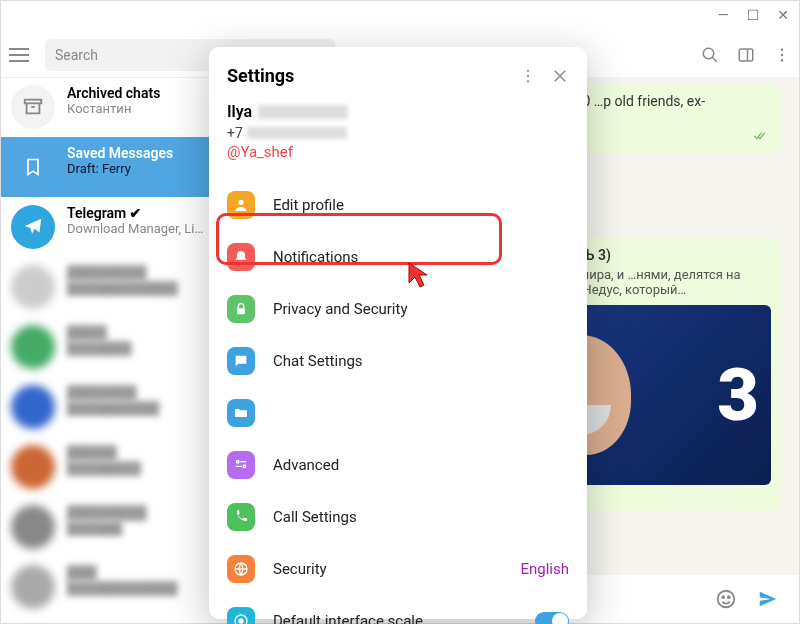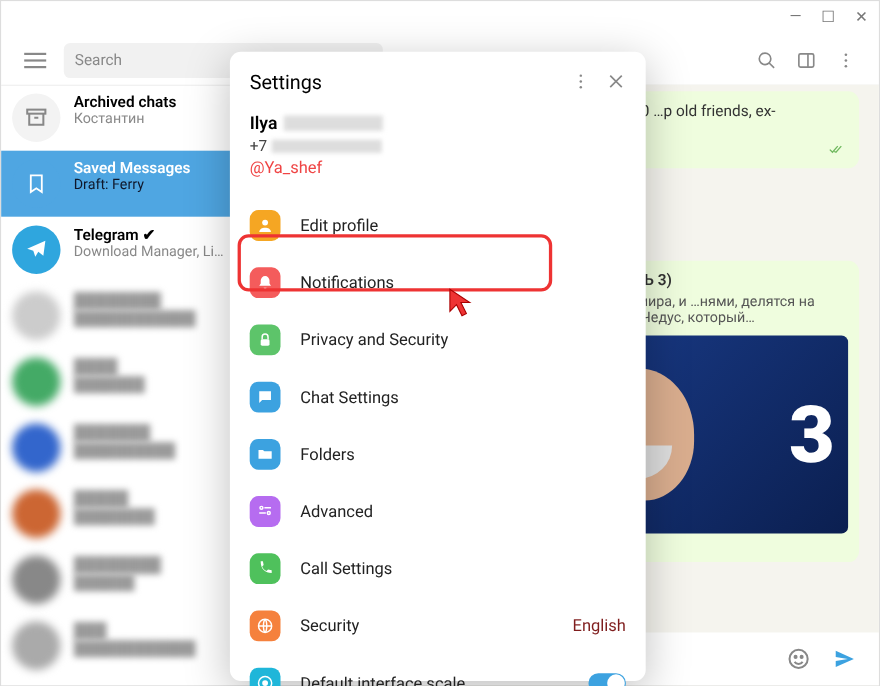--- a/index.html
+++ b/index.html
@@ -1,18 +1,18 @@
 <!DOCTYPE html>
 <html><head>
 <meta charset="utf-8">
 <style>
 html,body{margin:0;padding:0;width:800px;height:624px;font-family:-apple-system,BlinkMacSystemFont,"Segoe UI",Roboto,sans-serif;background:#fff;overflow:hidden;color:#000;}
 .win{position:relative;width:800px;height:624px;border:1px solid #ddd;box-sizing:border-box;}
 .winctl{position:absolute;top:6px;right:10px;display:flex;gap:18px;color:#777;font-size:14px}
-.mainbar{position:absolute;top:32px;left:0;right:0;height:44px;display:flex;align-items:center;padding:0 21px;border-bottom:1px solid #eee}
+.mainbar{position:absolute;top:32px;left:0;right:0;height:44px;display:flex;align-items:center;padding:0 8px;border-bottom:1px solid #eee}
 .burger{width:20px;cursor:pointer;display:flex;flex-direction:column;gap:4px}
 .burger span{height:2px;background:#888}
 .search{flex:0 0 270px;margin-left:16px;background:#f1f1f1;border-radius:6px;height:32px;display:flex;align-items:center;padding:0 10px;color:#888;font-size:14px}
 .hd-spacer{flex:1}
 .hd-ic{width:18px;height:18px;margin-left:18px;color:#888;cursor:pointer}
 .left{position:absolute;top:76px;left:0;width:320px;bottom:0;overflow:hidden}
 .row{display:flex;align-items:flex-start;padding:8px 10px}
 .row.sel{background:#4fa6e2;color:#fff}
 .row.sel .sub{color:#0f172a}
 .ava{width:44px;height:44px;border-radius:50%;flex:0 0 44px;display:flex;align-items:center;justify-content:center;color:#fff;font-size:15px}
@@ -30,36 +30,36 @@
 .card .body{color:#555;font-size:13px;margin-top:4px}
 .thumb{margin-top:8px;width:100%;height:180px;background:linear-gradient(135deg,#1a3c8a,#0b1f50);border-radius:6px;display:flex;align-items:center;justify-content:flex-end;position:relative;color:#fff;font-weight:900;font-size:72px;padding-right:12px;box-sizing:border-box}
 .face{position:absolute;left:40px;top:30px;width:100px;height:120px;background:#d9ad8e;border-radius:50% 50% 45% 45%}
 .face::after{content:'';position:absolute;left:20px;top:70px;width:60px;height:30px;background:#ddd;border-radius:0 0 30px 30px}
 .badge{position:absolute;left:10px;bottom:26px;background:#e43;color:#fff;padding:3px 6px;border-radius:4px;font-size:14px;font-weight:700}
 .composer{position:absolute;left:0;right:0;bottom:0;height:48px;background:#fff;display:flex;align-items:center;justify-content:flex-end;padding:0 20px;gap:20px}
 .composer svg{width:22px;height:22px;color:#888}
 .send{color:#3ca2e0!important}
 
 .modal{position:absolute;left:208px;top:46px;width:378px;height:572px;background:#fff;border-radius:10px;box-shadow:0 10px 40px rgba(0,0,0,.25);z-index:50;display:flex;flex-direction:column}
-.mhead{display:flex;padding:18px 18px 8px;font-size:18px;font-weight:400}
+.mhead{display:flex;align-items:center;padding:18px 18px 8px;font-size:18px;font-weight:700}
 .mhead .grow{flex:1}
 .mhead svg{width:18px;height:18px;color:#888;margin-left:14px;cursor:pointer}
 .prof{display:flex;align-items:center;padding:8px 18px 18px}
 .pava{width:68px;height:68px;border-radius:50%;background:#6fc24a;display:flex;align-items:center;justify-content:center;color:#fff;font-size:22px;font-weight:500}
 .pinfo{}
 .pname{font-size:16px;font-weight:600;display:flex;align-items:center;gap:6px}
 .redact{display:inline-block;width:90px;height:14px;background:#ddd;filter:blur(2px)}
 .pphone{font-size:14px;color:#444;margin-top:4px;display:flex;align-items:center;gap:4px}
 .pphone .redact{width:100px;height:12px}
 .puser{font-size:15px;color:#ef4444;margin-top:2px}
 .sep{height:12px;background:#f4f4f4}
 .sitem{display:flex;align-items:center;padding:12px 18px;font-size:15px;color:#222;cursor:pointer}
 .sic{width:28px;height:28px;border-radius:8px;display:flex;align-items:center;justify-content:center;color:#fff;margin-right:18px;flex:0 0 28px}
 .sitem .grow{flex:1}
-.sval{color:#7f1d1d}
+.sval{color:#a21caf}
 .hl{position:absolute;border:3px solid #e33;border-radius:10px;z-index:60;pointer-events:none}
 .hlbox{left:215px;top:212px;width:280px;height:46px}
 .arrow{position:absolute;left:404px;top:260px;z-index:61;pointer-events:none}
 .toggle{width:34px;height:18px;background:#3ca2e0;border-radius:10px;position:relative}
 .toggle::after{content:'';position:absolute;right:1px;top:1px;width:16px;height:16px;background:#fff;border-radius:50%}
 .dash{margin:0 18px 8px;height:2px;background:linear-gradient(to right,#3ca2e0 40%,#e0e0e0 40%)}
 </style>
 </head>
 <body>
 
@@ -275,21 +275,20 @@
             </svg>
           </div>
           <span class="grow">Chat Settings</span>
         </div>
         <div class="sitem">
           <div class="sic" style="background:#3ca2e0">
             <svg width="16" height="16" viewBox="0 0 24 24" fill="#fff">
               <path d="M3 6h6l2 2h10v10H3z"></path>
             </svg>
           </div>
-          <span class="grow">Folders</span>
         </div>
         <div class="sitem">
           <div class="sic" style="background:#b66cf0">
             <svg width="16" height="16" viewBox="0 0 24 24" fill="none" stroke="#fff" stroke-width="2">
               <circle cx="7" cy="7" r="2"></circle>
               <line x1="11" y1="7" x2="20" y2="7"></line>
               <circle cx="17" cy="14" r="2"></circle>
               <line x1="4" y1="14" x2="13" y2="14"></line>
             </svg>
           </div>

